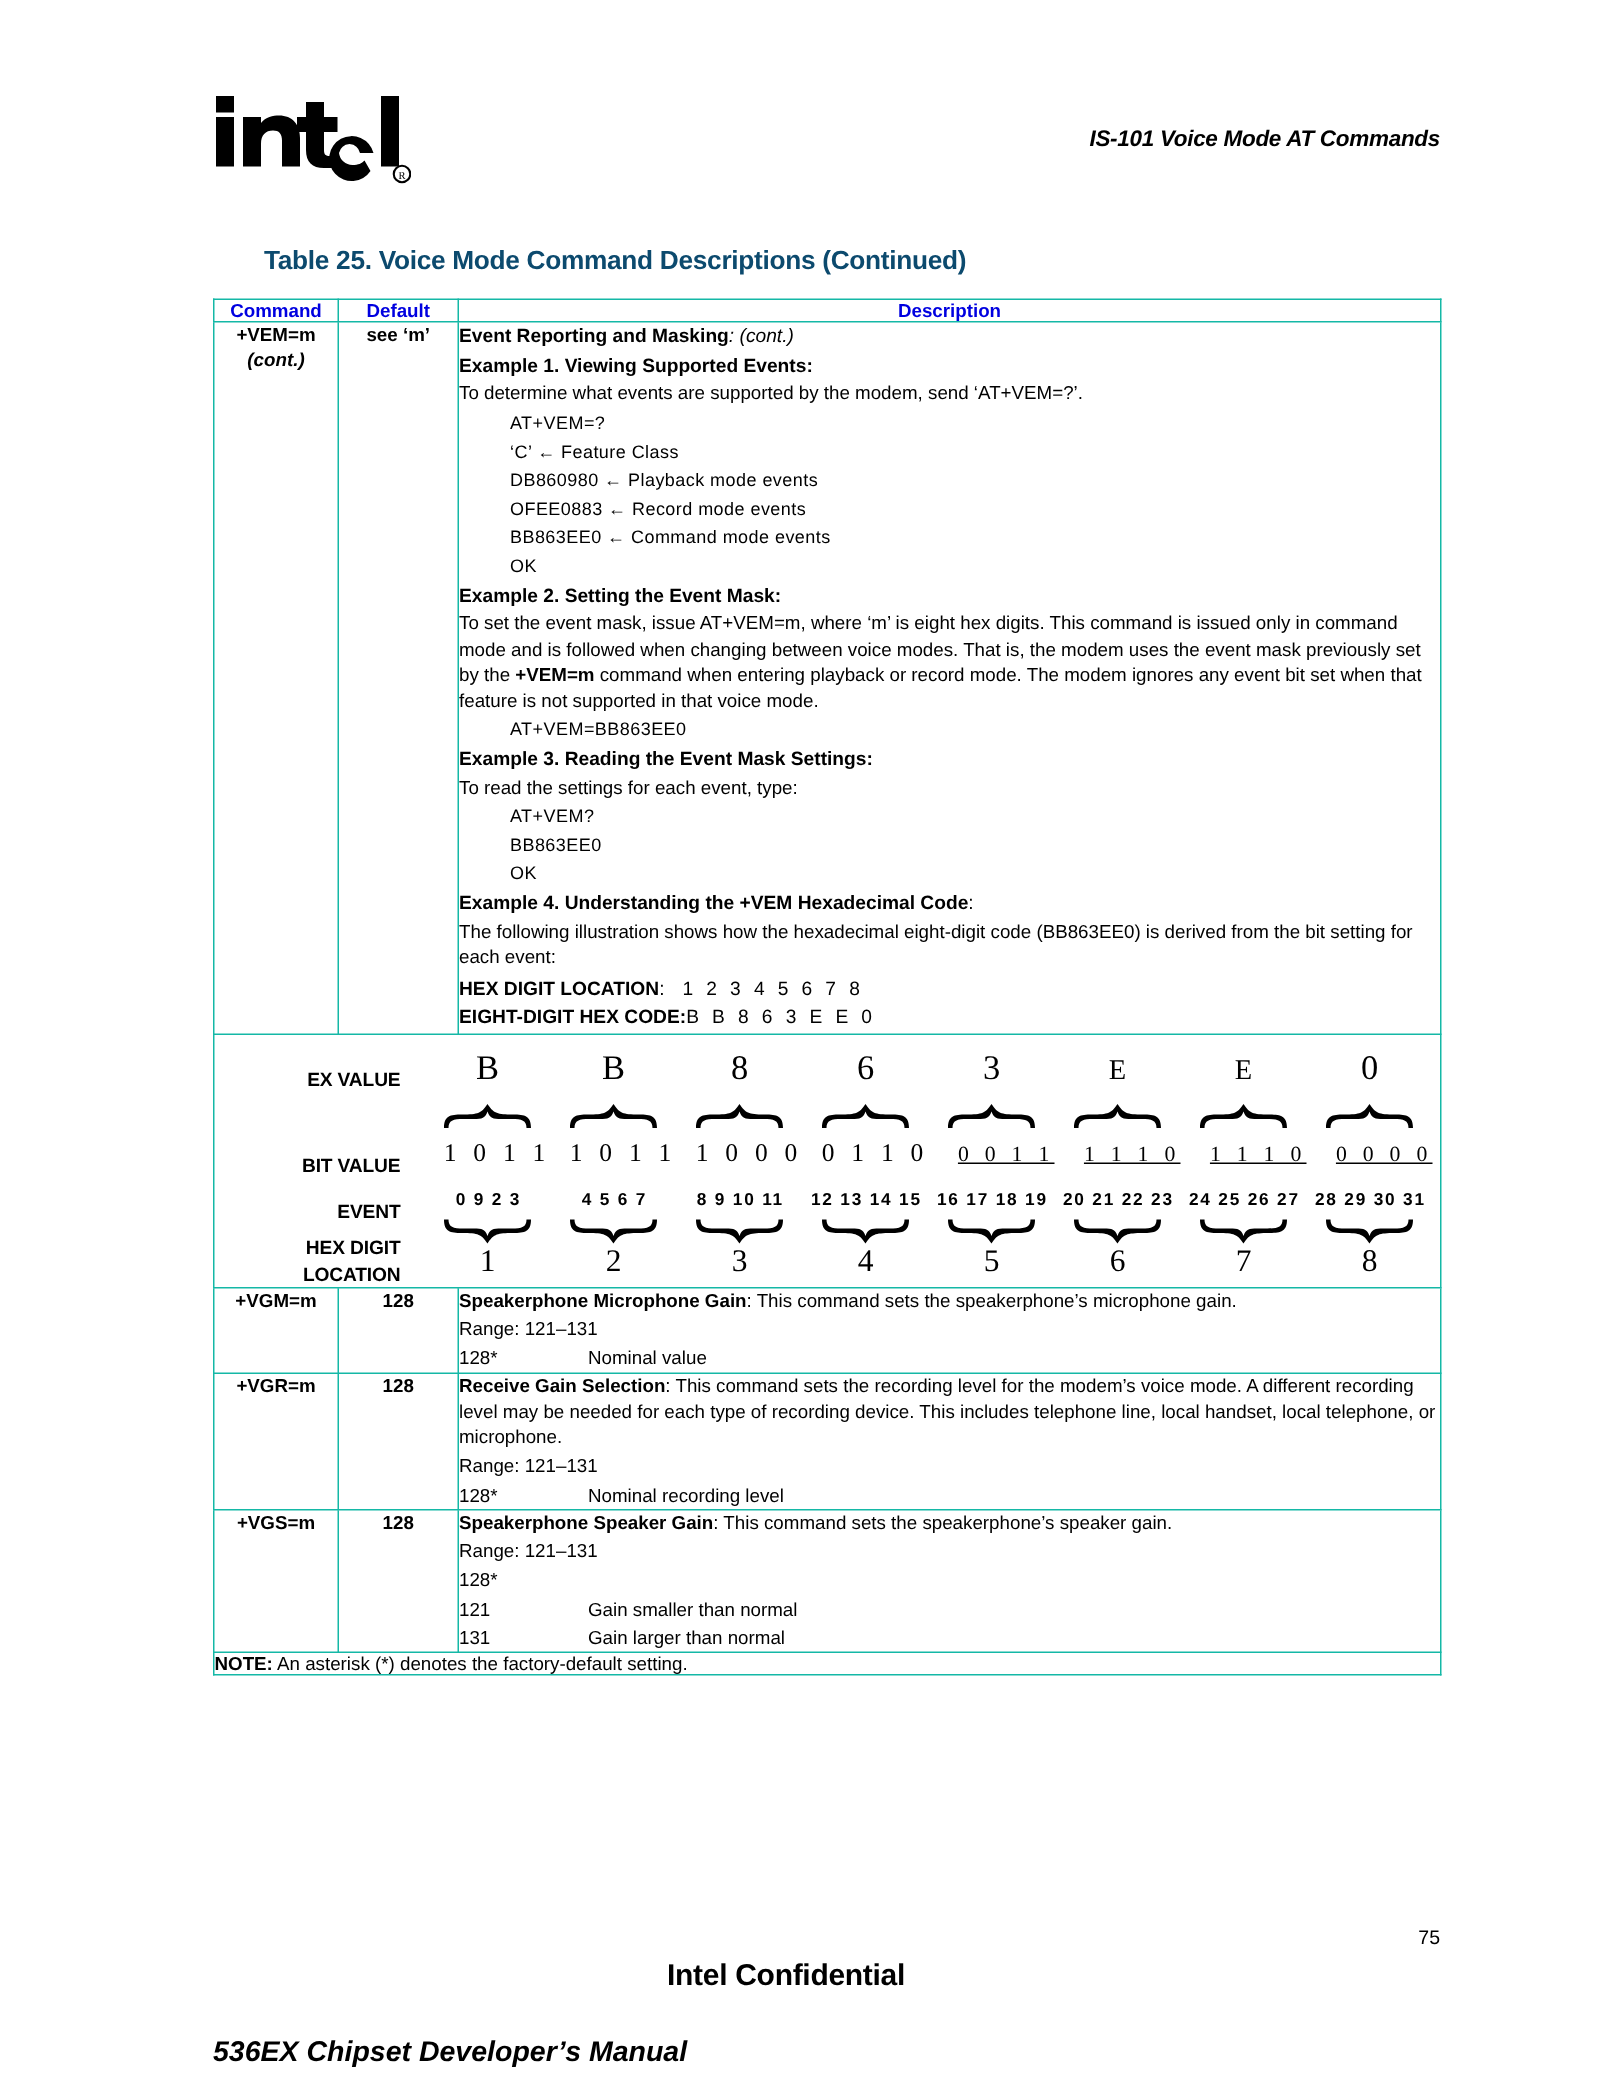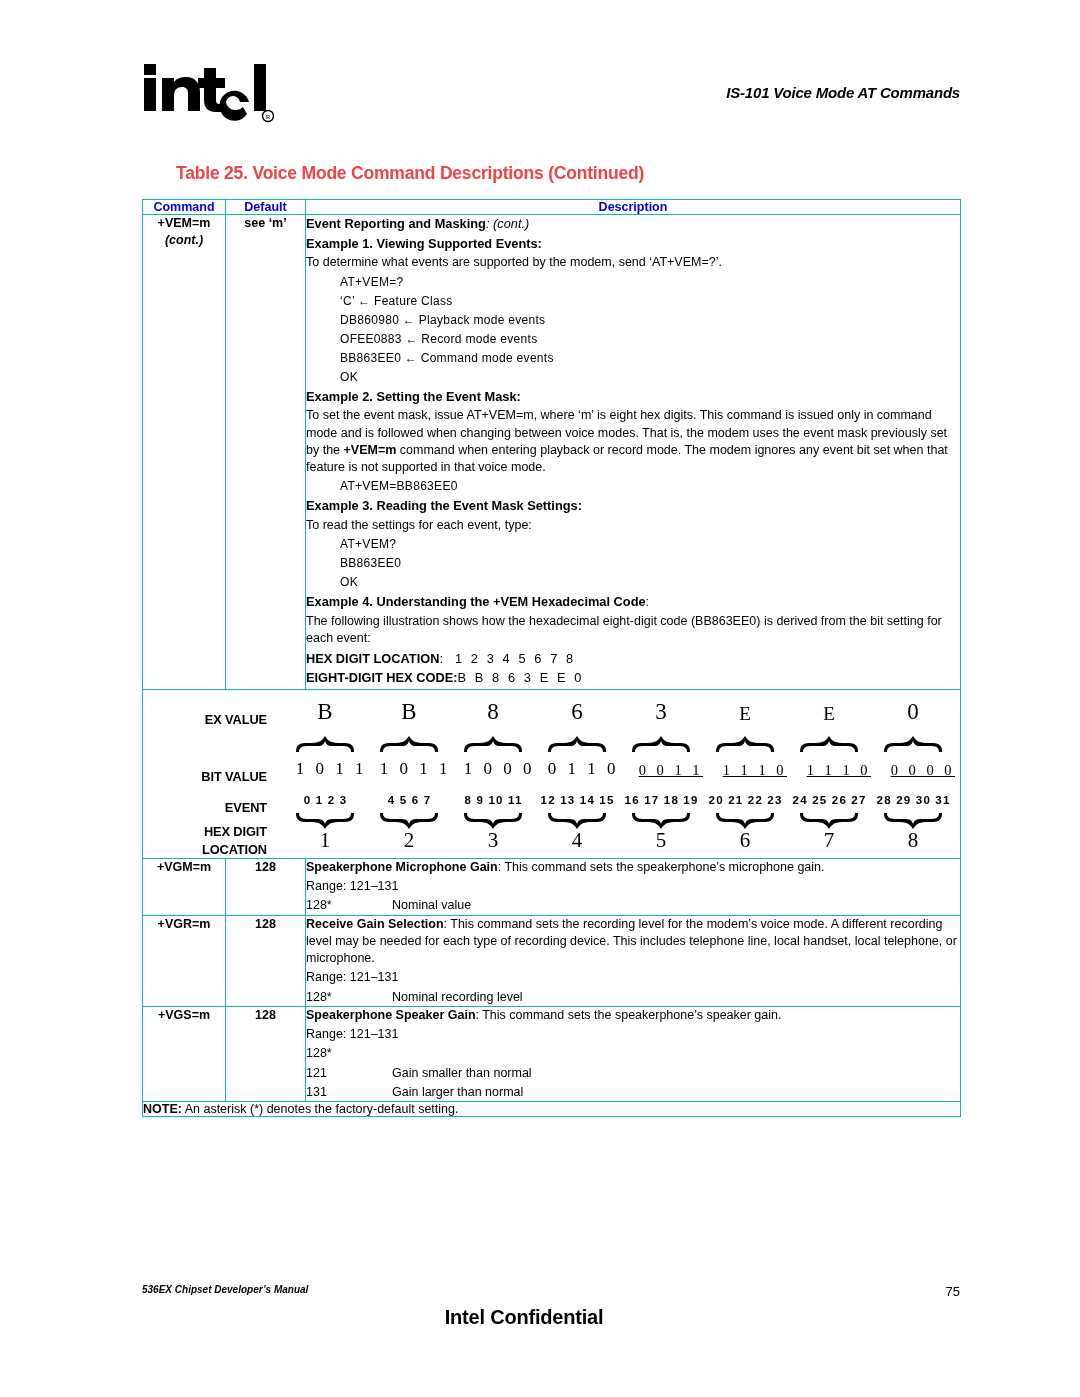--- a/index.html
+++ b/index.html
@@ -44,21 +44,21 @@
     white-space: nowrap;
     text-align: center;
   }
 
   
   .tbl-caption {
     position: absolute;
     left: 176px; top: 163px;
     font-size: 17.5px;
     font-weight: bold;
-    color: #ef4444;
+    color: #0c4a6e;
     letter-spacing: -0.2px;
     white-space: nowrap;
   }
 
   
   .tbl {
     position: absolute;
     left: 142px; top: 199px;
     width: 818px;
     border-collapse: collapse;
@@ -219,22 +219,22 @@
     top: 140px; left: 0; width: 84px;
     text-align: center;
     font-size: 21px;
     font-family: "Liberation Serif", serif;
     line-height: 1;
   }
 
   
   .ftr-left {
     position: absolute;
-    left: 142px; top: 1284px;
-    font-size: 10px;
+    left: 142px; top: 1358px;
+    font-size: 19px;
     font-weight: bold;
     font-style: italic;
     white-space: nowrap;
   }
   .ftr-page {
     position: absolute;
     right: 120px; top: 1284px;
     font-size: 13px;
     white-space: nowrap;
   }
@@ -346,21 +346,21 @@
             <div class="dlabel dl-evt">EVENT</div>
             <div class="dlabel dl-hex1">HEX DIGIT</div>
             <div class="dlabel dl-hex2">LOCATION</div>
 
           <div class="dcol" style="left: 140px;">
                 <div class="ex-val">B</div>
                 <div class="brace-up"><svg viewBox="0 0 62 18" width="62" height="18" aria-hidden="true">
                     <path d="M2,17 C2,9 6,8 14,8 C25,8 27,7 31,1 C35,7 37,8 48,8 C56,8 60,9 60,17 L57,17 C57,12 54,11 47,11 C36,11 33,12 31,6 C29,12 26,11 15,11 C8,11 5,12 5,17 Z" fill="#000"></path>
                   </svg></div>
                 <div class="bit-val">1 0 1 1</div>
-                <div class="evt-val">0 1 2 3</div>
+                <div class="evt-val">0 9 2 3</div>
                 <div class="brace-dn"><svg viewBox="0 0 62 18" width="62" height="18" aria-hidden="true">
                     <path d="M2,1 C2,9 6,10 14,10 C25,10 27,11 31,17 C35,11 37,10 48,10 C56,10 60,9 60,1 L57,1 C57,6 54,7 47,7 C36,7 33,6 31,12 C29,6 26,7 15,7 C8,7 5,6 5,1 Z" fill="#000"></path>
                   </svg></div>
                 <div class="hexloc-val">1</div>
               </div>
               <div class="dcol" style="left: 224px;">
                 <div class="ex-val">B</div>
                 <div class="brace-up"><svg viewBox="0 0 62 18" width="62" height="18" aria-hidden="true">
                     <path d="M2,17 C2,9 6,8 14,8 C25,8 27,7 31,1 C35,7 37,8 48,8 C56,8 60,9 60,17 L57,17 C57,12 54,11 47,11 C36,11 33,12 31,6 C29,12 26,11 15,11 C8,11 5,12 5,17 Z" fill="#000"></path>
                   </svg></div>

